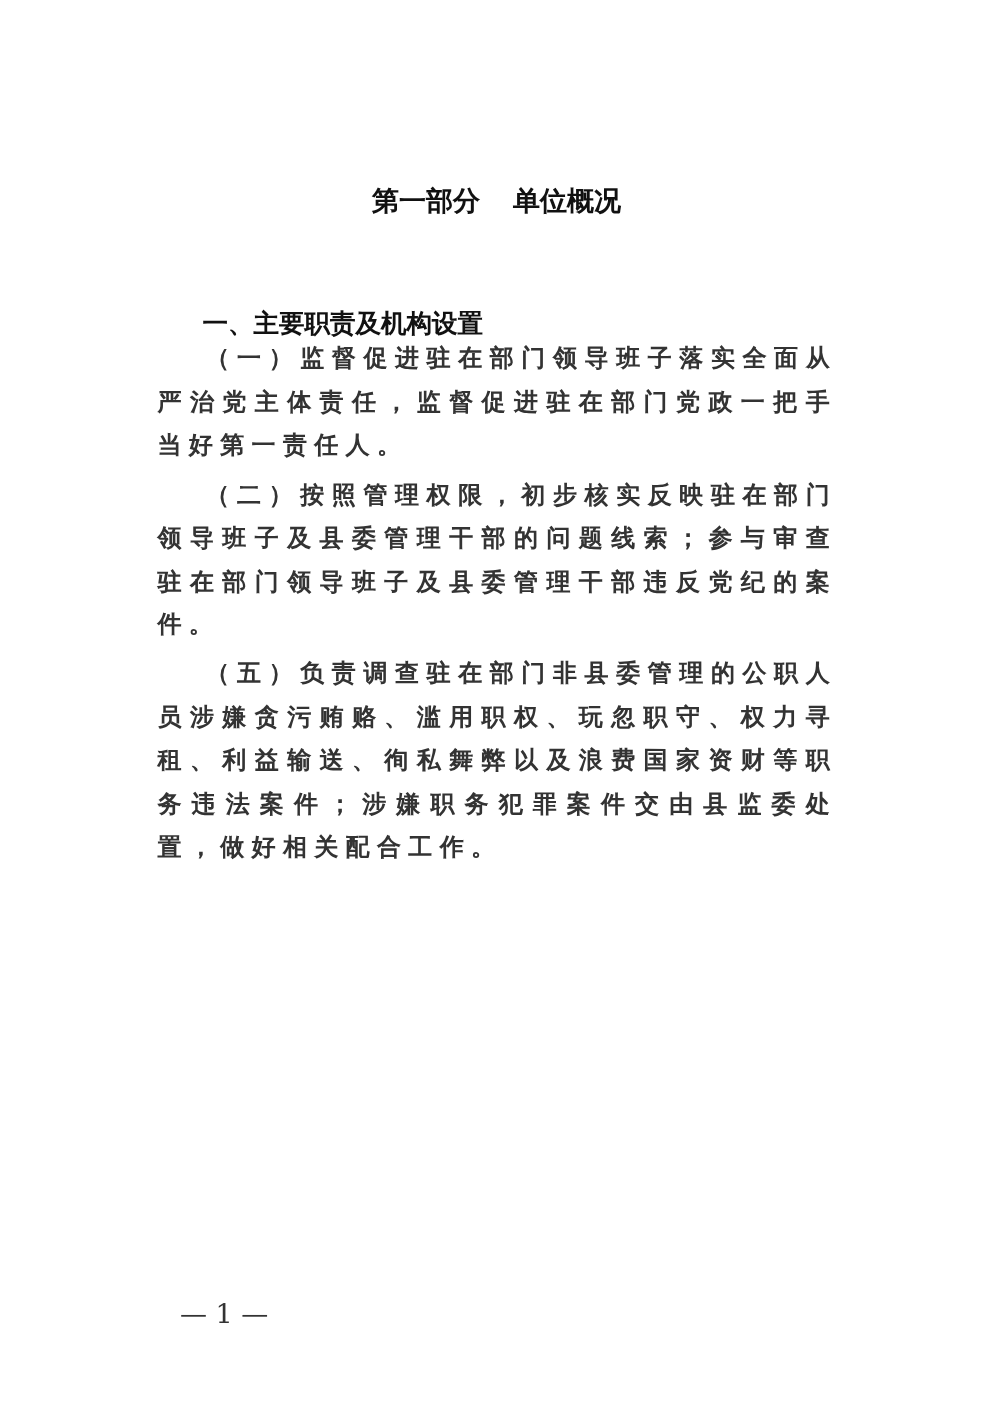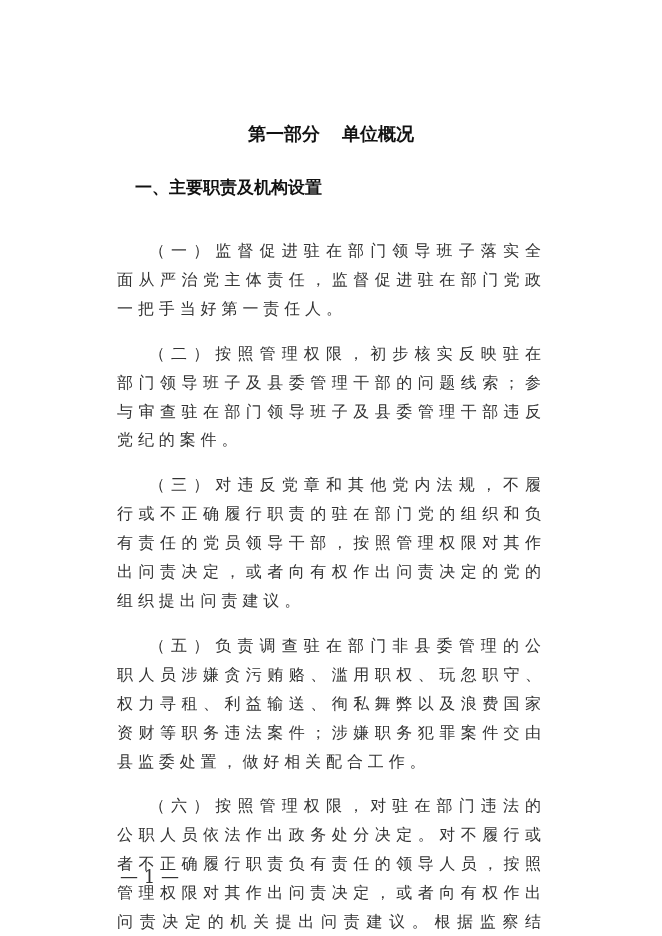--- a/index.html
+++ b/index.html
@@ -3,42 +3,40 @@
 <meta charset="utf-8">
 <style>
   html, body { margin:0; padding:0; background:#ffffff; }
   body { width:662px; height:936px; position:relative; overflow:hidden;
          font-family:"DejaVu Serif","Liberation Serif",serif; color:#2a2a2a; }
   .page { position:absolute; left:0; top:0; width:591px; height:936px;padding-left:36px; }
   .title { position:absolute; top:122px; left:0; width:662px; text-align:center;
            font-family:"DejaVu Sans","Liberation Sans",sans-serif; font-weight:bold;
            font-size:18px; color:#111; letter-spacing:0px; }
   .title .gap { display:inline-block; width:22px; }
-  .section { position:absolute; top:176px; left:135px;
+  .section { position:absolute; top:204px; left:135px;
              font-family:"DejaVu Sans","Liberation Sans",sans-serif; font-weight:bold;
              font-size:17px; color:#111; }
   .body { position:absolute; top:221px; left:101px; width:461px;
           font-size:16px; line-height:28.9px; letter-spacing:4.9px;
           text-align:justify; color:#333; }
-  .body p { margin:16px; text-indent:2em; }
+  .body p { margin:4px; text-indent:2em;font-weight:bold; }
   .footer { position:absolute; top:866px; left:120px; font-size:18px; color:#333;
             font-family:"DejaVu Serif","Liberation Serif",serif; }
 </style>
 </head>
 <body>
 
 <div class="page">
   <div class="title">
     <span>第一部分</span><span class="gap"></span><span>单位概况</span>
   </div>
 
   <div class="section">一、主要职责及机构设置</div>
 
   <div class="body">
     <p>（一）监督促进驻在部门领导班子落实全面从严治党主体责任，监督促进驻在部门党政一把手当好第一责任人。</p>
     <p>（二）按照管理权限，初步核实反映驻在部门领导班子及县委管理干部的问题线索；参与审查驻在部门领导班子及县委管理干部违反党纪的案件。</p>
-    <p>（三）对违反党章和其他党内法规，不履行或不正确履行职责的驻在部门党的组织和负有责任的党员领导干部，按照管理权限对其作出问责决定，或者向有权作出问责决定的党的组织提出问责建议。</p>
     <p>（五）负责调查驻在部门非县委管理的公职人员涉嫌贪污贿赂、滥用职权、玩忽职守、权力寻租、利益输送、徇私舞弊以及浪费国家资财等职务违法案件；涉嫌职务犯罪案件交由县监委处置，做好相关配合工作。</p>
-    <p>（六）按照管理权限，对驻在部门违法的公职人员依法作出政务处分决定。对不履行或者不正确履行职责负有责任的领导人员，按照管理权限对其作出问责决定，或者向有权作出问责决定的机关提出问责建议。根据监察结果，对驻在部门廉政建设和履行职责存在的问题等提出监察建议。</p>
   </div>
 
   <div class="footer">— 1 —</div>
 </div>
 
 </body></html>

